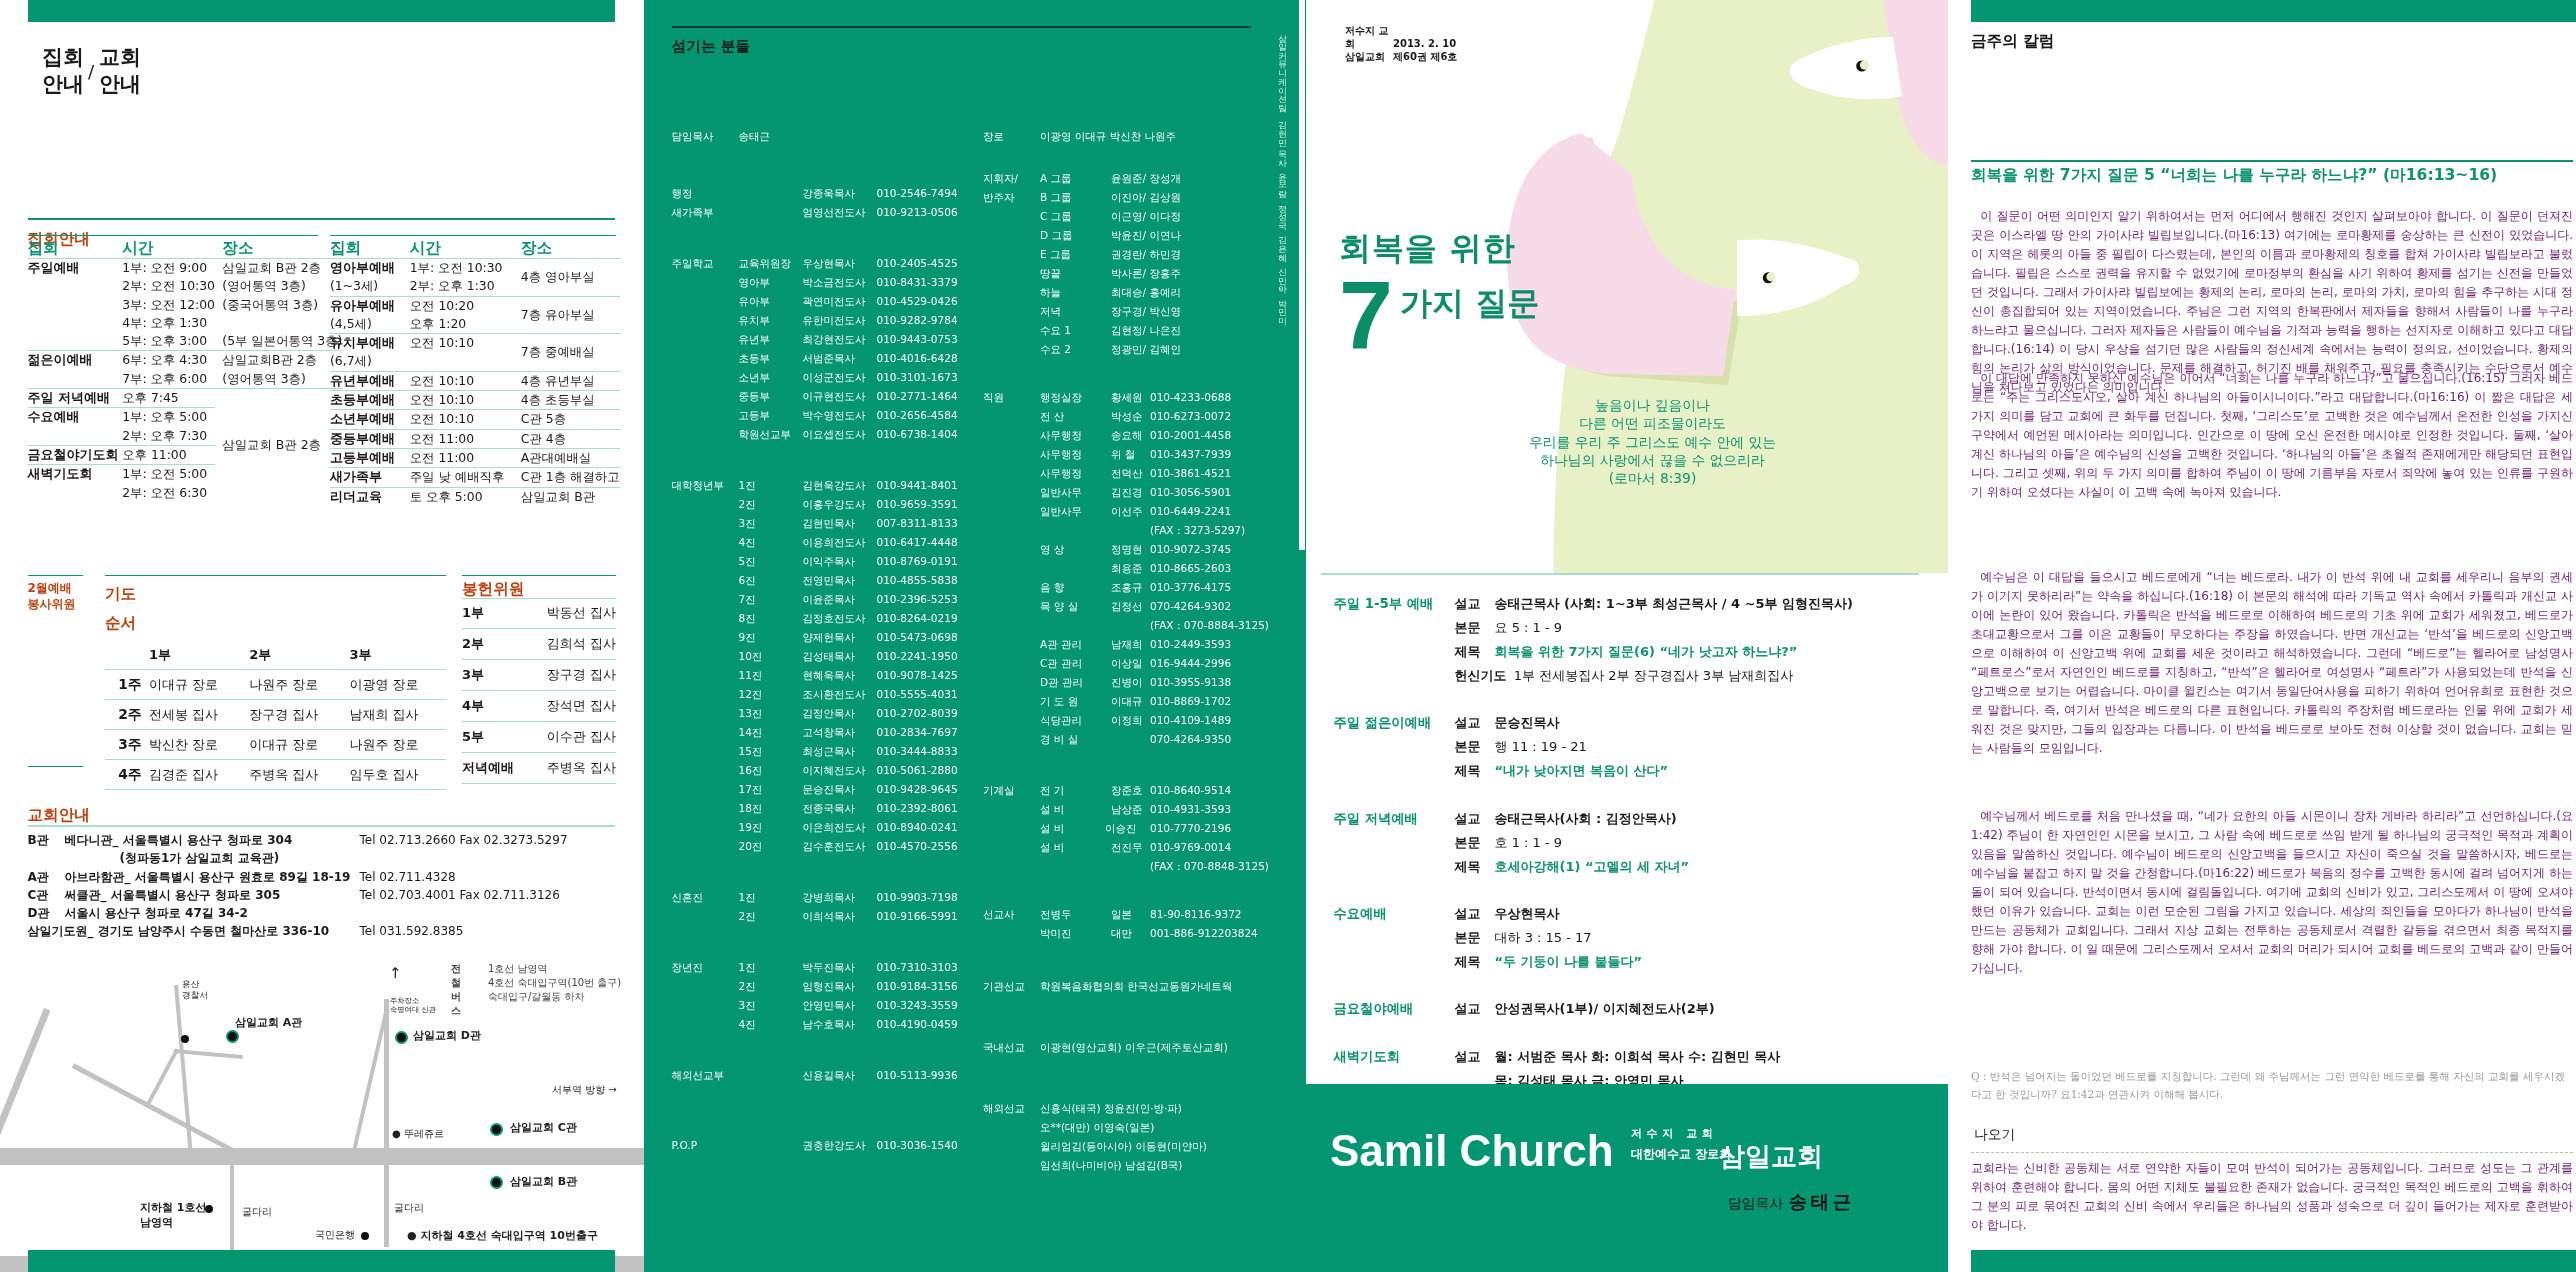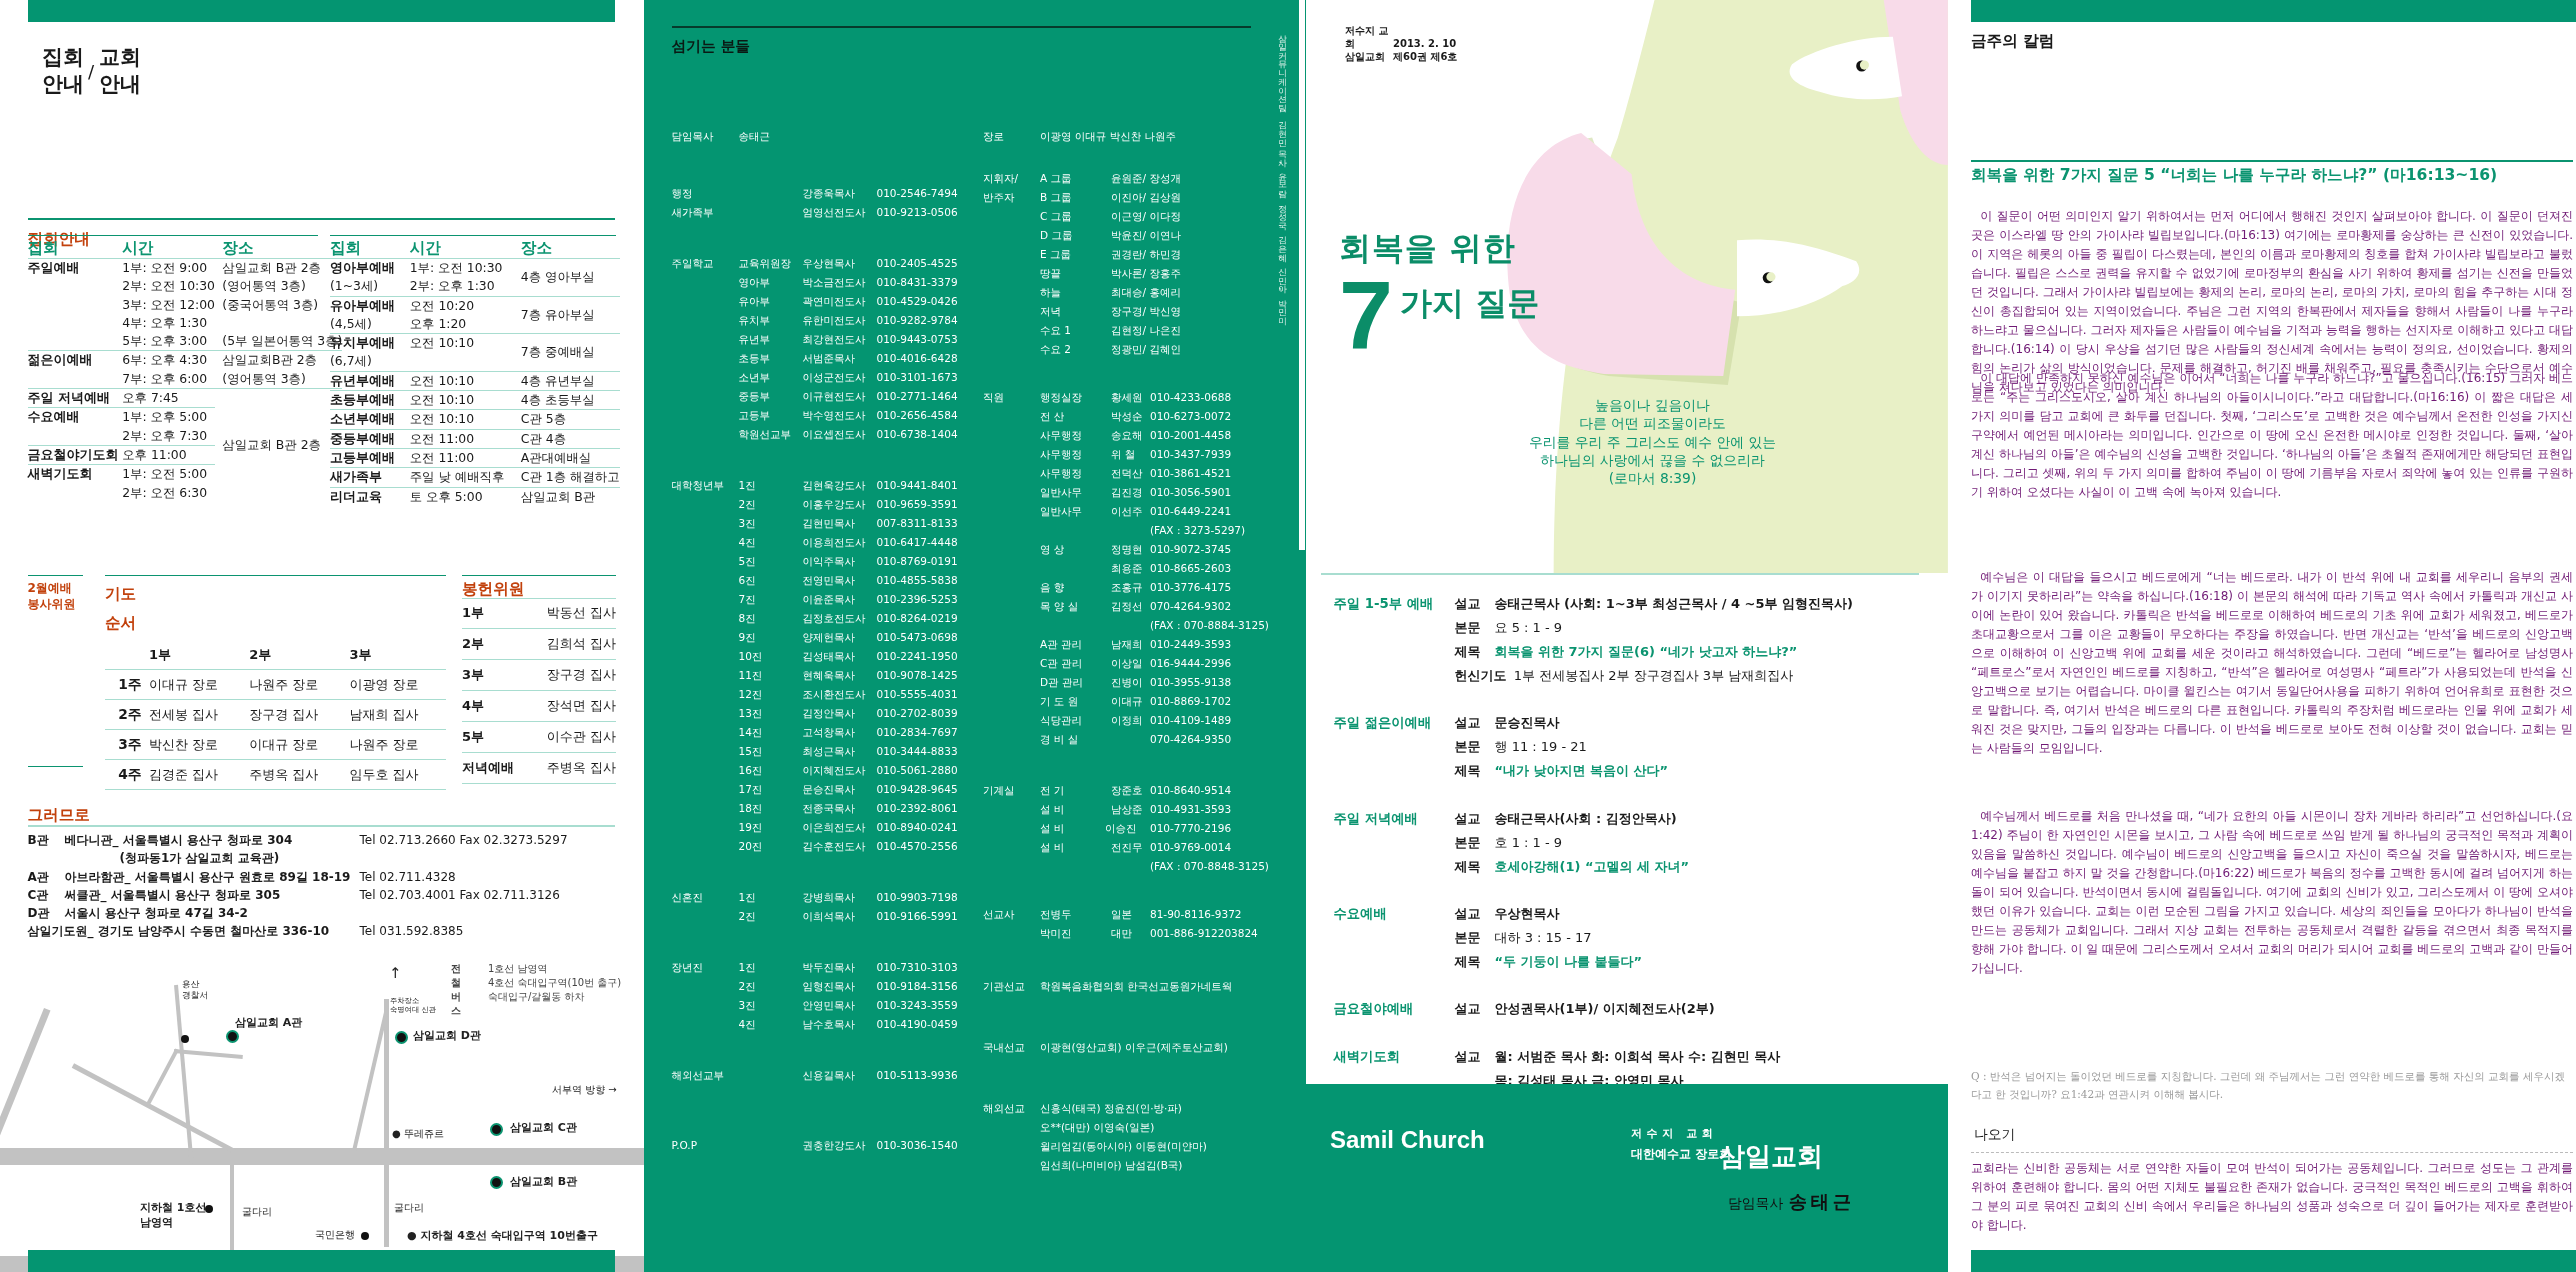--- a/index.html
+++ b/index.html
@@ -56,21 +56,21 @@
 #p3 .verse{left:209px;top:396px;width:275px;text-align:center;color:#0b9470;font-size:13.8px;line-height:18.3px}
 #p3 .coverrule{left:14.7px;top:573px;width:598px;height:1.8px;background:#a8ddd0}
 .svc{position:absolute;left:27.5px;font-size:13px;line-height:24px;white-space:nowrap}
 .svc .name{position:absolute;left:0;top:0;color:#0b9470;font-weight:bold;font-size:13.3px}
 .svc .body{position:absolute;left:121px;top:0}
 .svc .k{font-weight:bold;display:inline-block;width:40px}
 .svc .v{font-weight:normal}
 .svc .vb{font-weight:bold}
 .svc .vg{color:#0b9470;font-weight:bold}
 #p3 .footer{left:0;top:1084px;width:642px;height:189px;background:#049571;color:#fff}
-#p3 .footer .en{position:absolute;left:24px;top:42px;font-size:24px;font-weight:bold;font-family:"Liberation Sans",sans-serif}
+#p3 .footer .en{position:absolute;left:24px;top:42px;font-size:44px;font-weight:bold;font-family:"Liberation Sans",sans-serif}
 #p3 .footer .ko1{position:absolute;left:325px;top:42px;font-size:11px;letter-spacing:4.6px;font-weight:bold}
 #p3 .footer .ko2{position:absolute;left:325px;top:62px;font-size:12px;font-weight:bold}
 #p3 .footer .ko3{position:absolute;left:413px;top:55px;font-size:26px;font-weight:bold}
 #p3 .footer .pastor{position:absolute;left:422px;top:105px;font-size:13.8px;color:#111}
 #p3 .footer .pastor b{font-size:18.3px;letter-spacing:3.7px;margin-left:5.5px}
 
 #p4{left:1948px;top:0;width:628px;height:1272px;background:#fff}
 #p4 .topbar{left:23px;top:0;width:605px;height:22px;background:#049571}
 #p4 .title{left:23px;top:31px;font-size:15.6px;font-weight:bold}
 #p4 .rule{left:23px;top:160px;width:602px;height:1.8px;background:#0b9470}
@@ -311,21 +311,21 @@
           <td style="text-align:right">이수관 집사</td>
         </tr>
         <tr>
           <td class="b">저녁예배</td>
           <td style="text-align:right">주병옥 집사</td>
         </tr>
       </tbody>
     </table>
   <div class="hr" style="left:27.5px;top:766px;width:55px;height:1.4px"></div>
 
-  <div class="sec" style="left:27.5px;top:805px">그러므로</div>
+  <div class="sec" style="left:27.5px;top:805px">교회안내</div>
   <div class="hrl" style="left:27.5px;top:825px;width:587px"></div>
   <div class="addr" id="addr">
       <div class="row">
         <span style="position:absolute;left:0;font-weight:bold">B관</span>
         <span style="position:absolute;left:37px;font-weight:bold">베다니관_ 서울특별시 용산구 청파로 304</span>
         <span class="tel">Tel  02.713.2660    Fax  02.3273.5297</span>
       </div>
       <div class="row">
         <span style="position:absolute;left:0;font-weight:bold"></span>
         <span style="position:absolute;left:92px;font-weight:bold">(청파동1가 삼일교회 교육관)</span>

